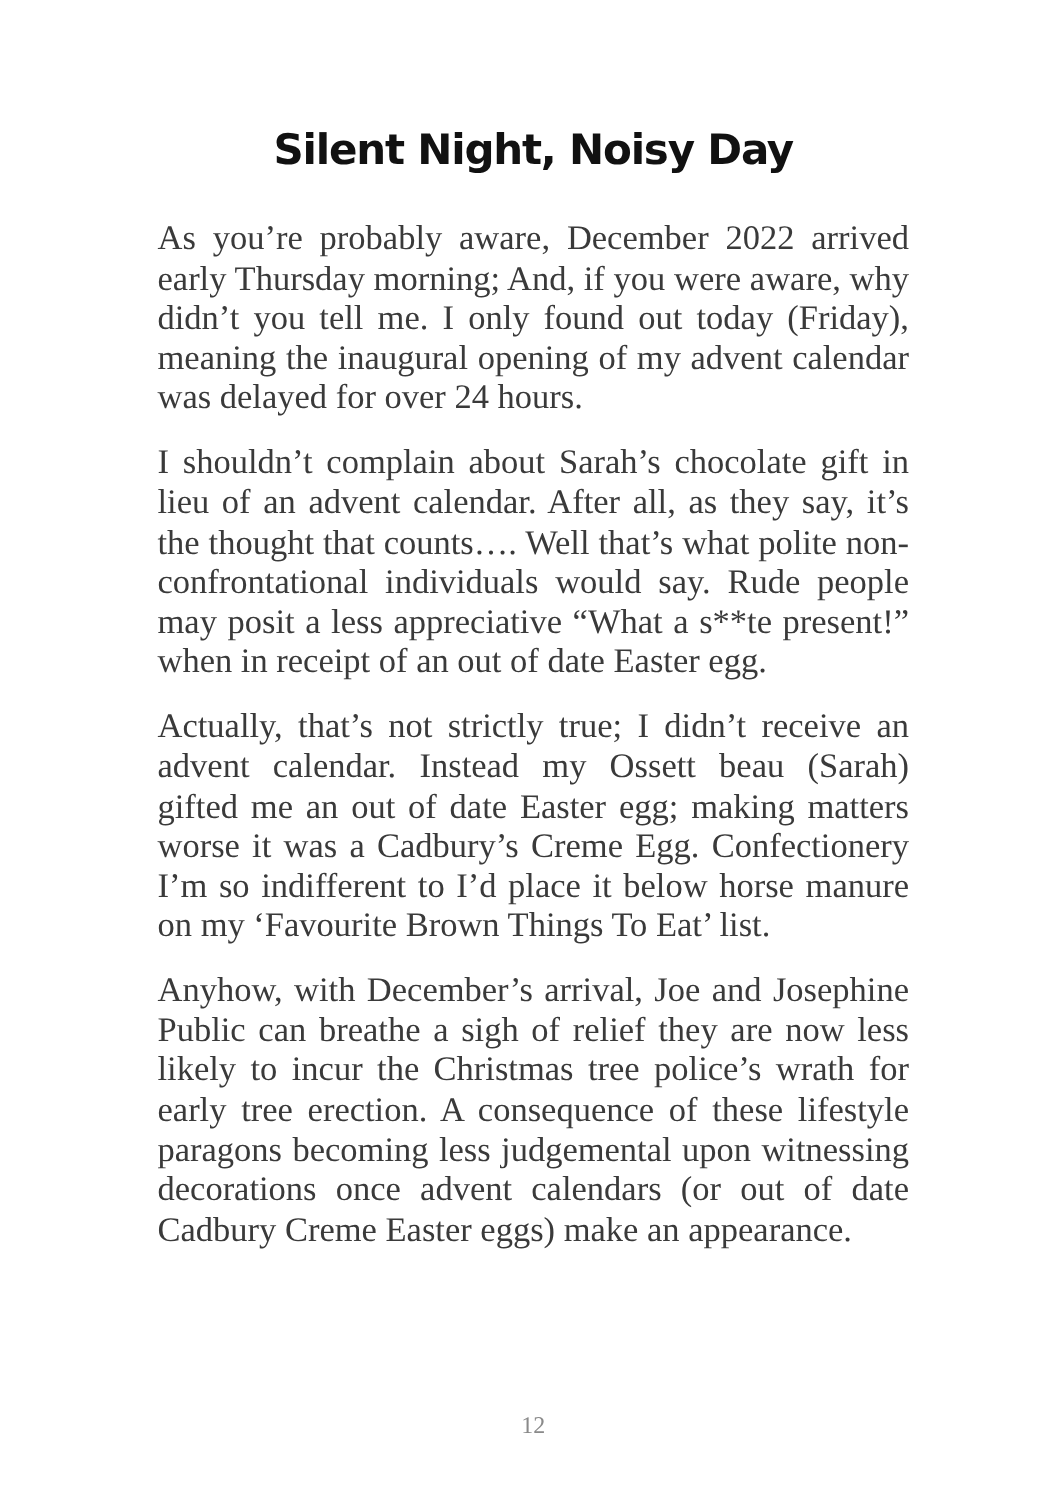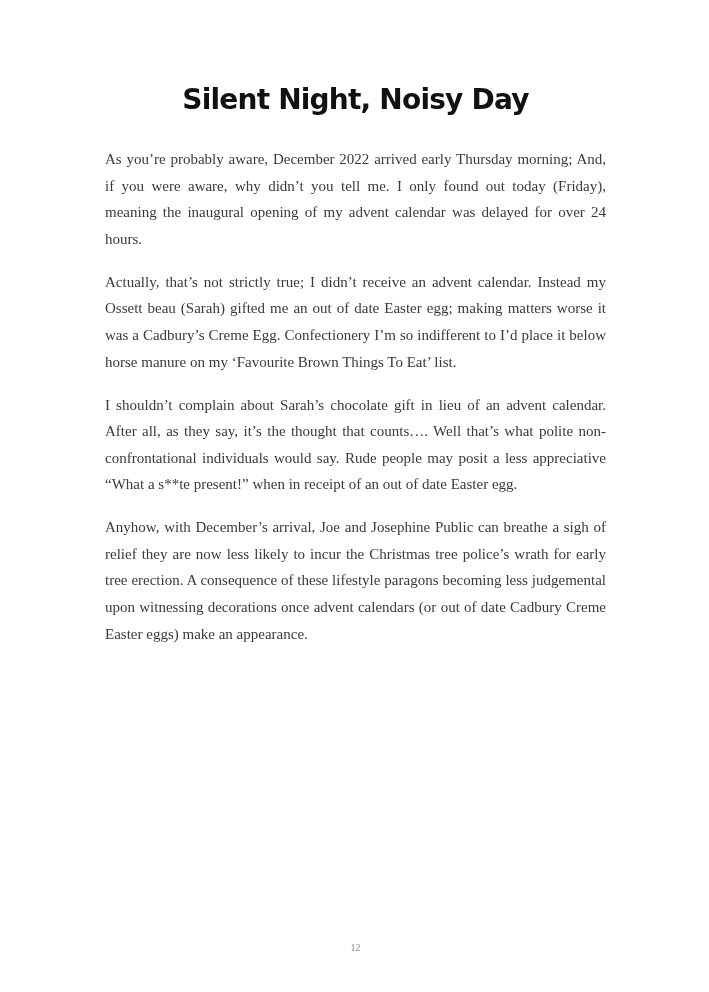--- a/index.html
+++ b/index.html
@@ -36,45 +36,45 @@
       line-height: 40px;
     }
     .body-text {
       position: absolute;
       left: 104px;
       top: 146px;
       width: 501px;
     }
     .para {
       font-family: "Liberation Serif", serif;
-      font-size: 15px;
+      font-size: 23px;
       line-height: 26.6px;
       color: #3a3a3a;
       text-align: justify;
       margin: 0 0 16.4px 0;
       hyphens: none;
     }
     .page-number {
       position: absolute;
       left: 0;
       top: 942px;
       width: 709px;
       text-align: center;
       font-family: "Liberation Serif", serif;
-      font-size: 10px;
+      font-size: 16px;
       color: #8a8a8a;
     }
   </style>
 </head>
 <body>
 
 <div class="page">
   <h1 class="title">Silent Night, Noisy Day</h1>
 
   <div class="body-text">
     <p class="para">As you’re probably aware, December 2022 arrived early Thursday morning; And, if you were aware, why didn’t you tell me. I only found out today (Friday), meaning the inaugural opening of my advent calendar was delayed for over 24 hours.</p>
+    <p class="para">I shouldn’t complain about Sarah’s chocolate gift in lieu of an advent calendar. After all, as they say, it’s the thought that counts…. Well that’s what polite non-confrontational individuals would say. Rude people may posit a less appreciative “What a s**te present!” when in receipt of an out of date Easter egg.</p>
     <p class="para">Actually, that’s not strictly true; I didn’t receive an advent calendar. Instead my Ossett beau (Sarah) gifted me an out of date Easter egg; making matters worse it was a Cadbury’s Creme Egg. Confectionery I’m so indifferent to I’d place it below horse manure on my ‘Favourite Brown Things To Eat’ list.</p>
-    <p class="para">I shouldn’t complain about Sarah’s chocolate gift in lieu of an advent calendar. After all, as they say, it’s the thought that counts…. Well that’s what polite non-confrontational individuals would say. Rude people may posit a less appreciative “What a s**te present!” when in receipt of an out of date Easter egg.</p>
     <p class="para">Anyhow, with December’s arrival, Joe and Josephine Public can breathe a sigh of relief they are now less likely to incur the Christmas tree police’s wrath for early tree erection. A consequence of these lifestyle paragons becoming less judgemental upon witnessing decorations once advent calendars (or out of date Cadbury Creme Easter eggs) make an appearance.</p>
   </div>
 
   <div class="page-number">12</div>
 </div>
 
 </body></html>

